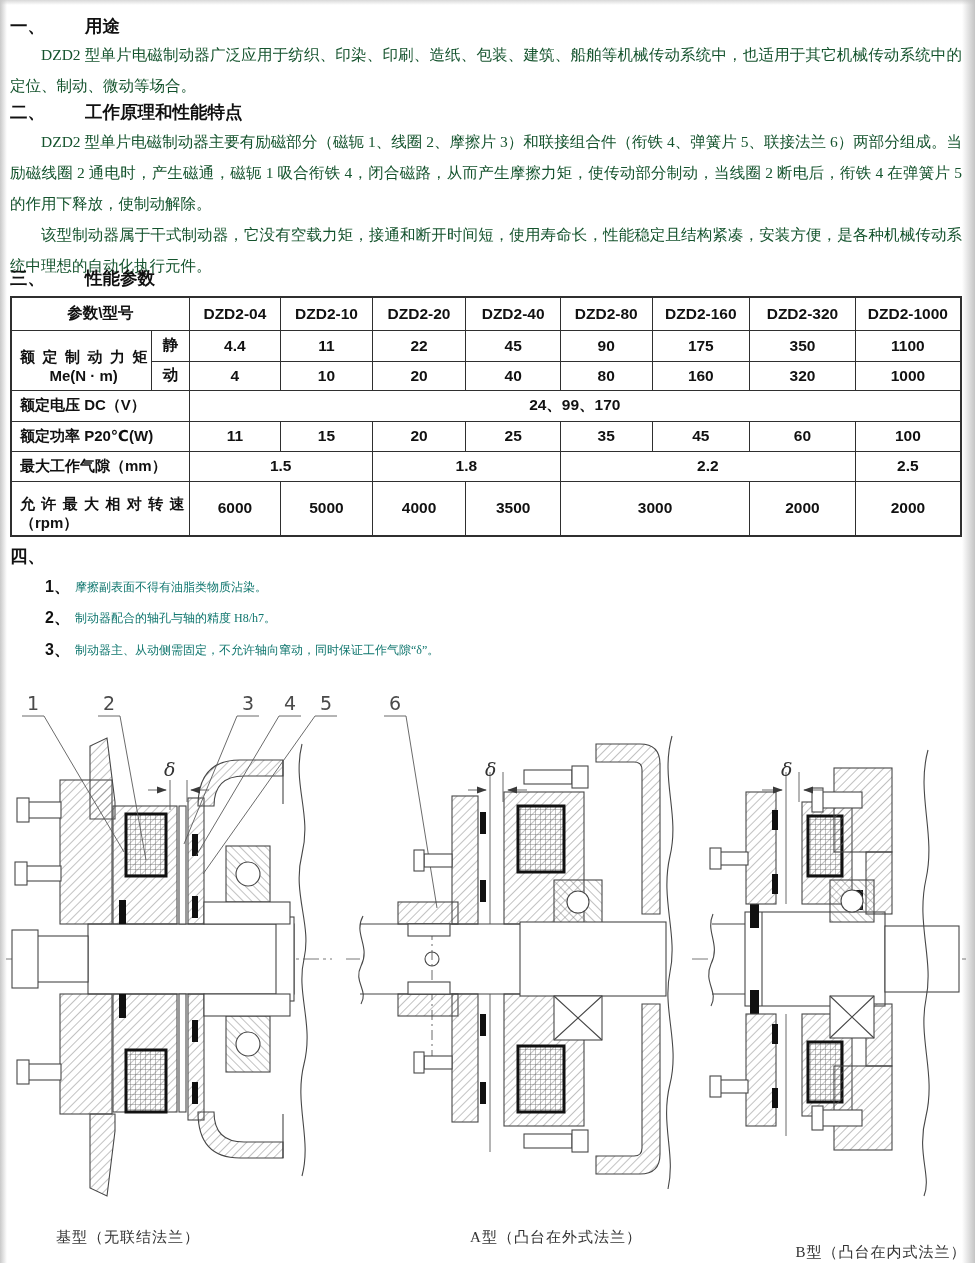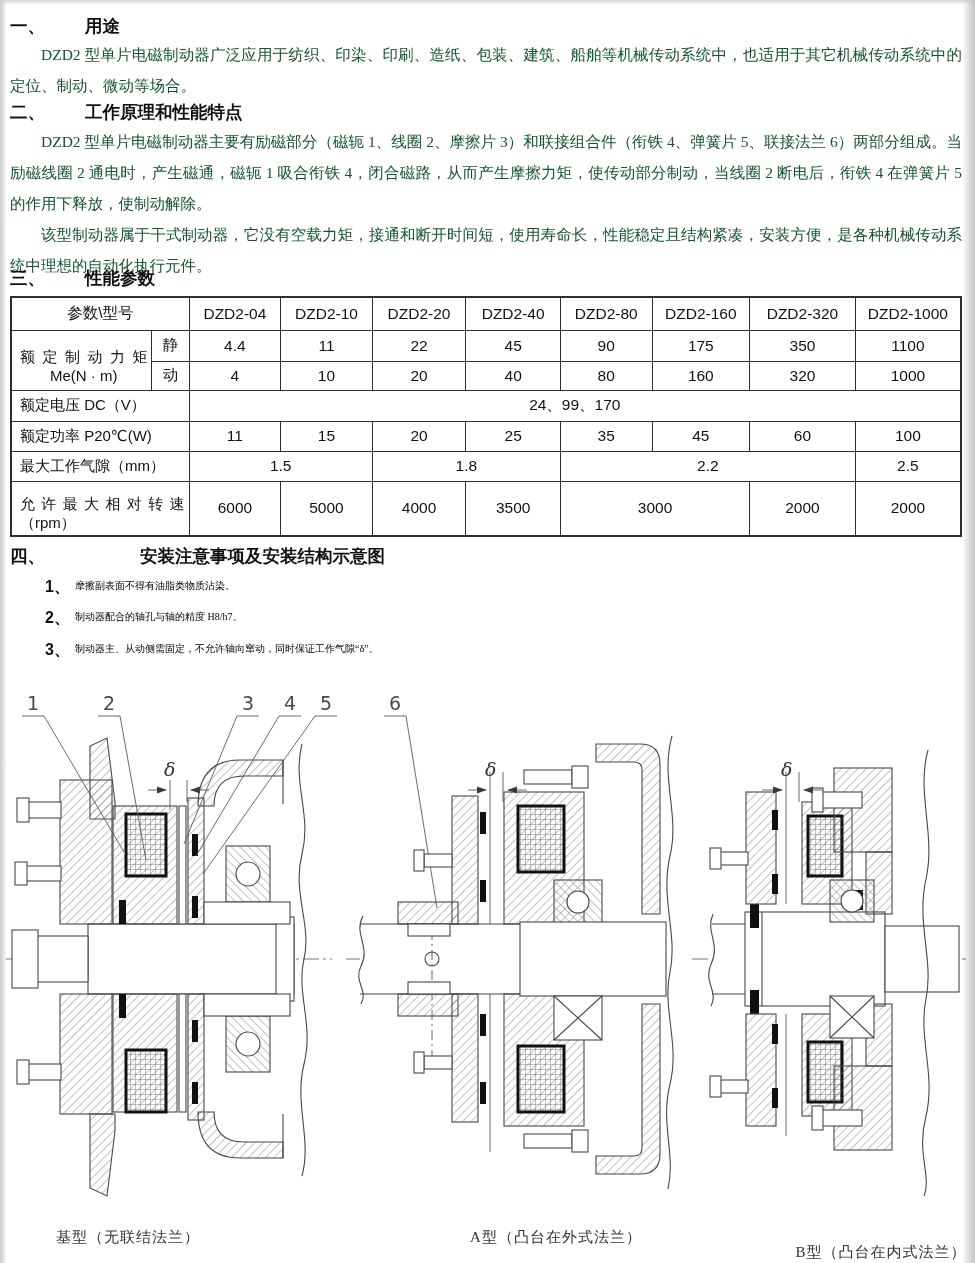--- a/index.html
+++ b/index.html
@@ -18,29 +18,29 @@
     font-weight:bold;font-size:17.5px;color:#111;}
   .sec-num{width:75px;flex:0 0 auto;}
   .sec-num.wide{width:130px;}
   .para{width:952px;font-size:15.5px;line-height:31px;text-align:justify;
     text-indent:2em;margin:0;color:#14532d;}
   
   table.perf{border-collapse:collapse;table-layout:fixed;width:952px;
     font-family:"Liberation Sans","DejaVu Sans",sans-serif;font-size:15.5px;color:#111;
     border:2px solid #2f2f2f;}
   table.perf td{border:1.4px solid #2f2f2f;text-align:center;vertical-align:middle;
-    padding:0 4px;overflow:hidden;}
+    padding:0 4px;overflow:hidden;font-weight:bold;}
   table.perf td.lbl{text-align:left;padding-left:8px;font-size:15px;}
   .jline{text-align:justify;text-align-last:justify;margin-top:11px;}
   .unit-line{text-align-last:center;}
   .rpm-line{text-align:right;text-align-last:left;}
   
   .note-num{position:absolute;left:45px;font-family:"Liberation Sans","DejaVu Sans",sans-serif;
     font-weight:bold;font-size:16px;color:#111;}
-  .note-text{position:absolute;left:75px;font-size:10px;color:#000000;}
+  .note-text{position:absolute;left:75px;font-size:12px;color:#0f766e;}
   
   .fig-caption{position:absolute;top:1228px;transform:translateX(-50%);
     font-size:15px;color:#333;letter-spacing:1px;white-space:nowrap;}
   
   .o{fill:#fff;stroke:#474747;stroke-width:1.1;}
   .h{fill:url(#h1);stroke:#474747;stroke-width:1.1;}
   .g{fill:url(#h2);stroke:#474747;stroke-width:1.1;}
   .k{fill:#101010;stroke:none;}
   .l{fill:none;stroke:#474747;stroke-width:1.1;}
   .t{fill:none;stroke:#5a5a5a;stroke-width:0.9;}
@@ -157,21 +157,20 @@
     <td>3500</td>
     <td colspan="2">3000</td>
     <td>2000</td>
     <td>2000</td>
   </tr>
 </tbody>
   </table>
 
 <div class="abs sec-head" style="left:10px;top:544px;">
   <span class="sec-num wide">四、</span>
-  <span>安装注意事项及安装结构示意图</span>
 </div>
 <span class="note-num" style="top:577px;">1、</span>
 <span class="note-text" style="top:579px;">摩擦副表面不得有油脂类物质沾染。</span>
 <span class="note-num" style="top:608px;">2、</span>
 <span class="note-text" style="top:610px;">制动器配合的轴孔与轴的精度 H8/h7。</span>
 <span class="note-num" style="top:640px;">3、</span>
 <span class="note-text" style="top:642px;">制动器主、从动侧需固定，不允许轴向窜动，同时保证工作气隙“δ”。</span>
 
 <svg class="abs" style="left:0;top:684px;" width="975" height="540" viewBox="0 0 975 540">
   <defs>

